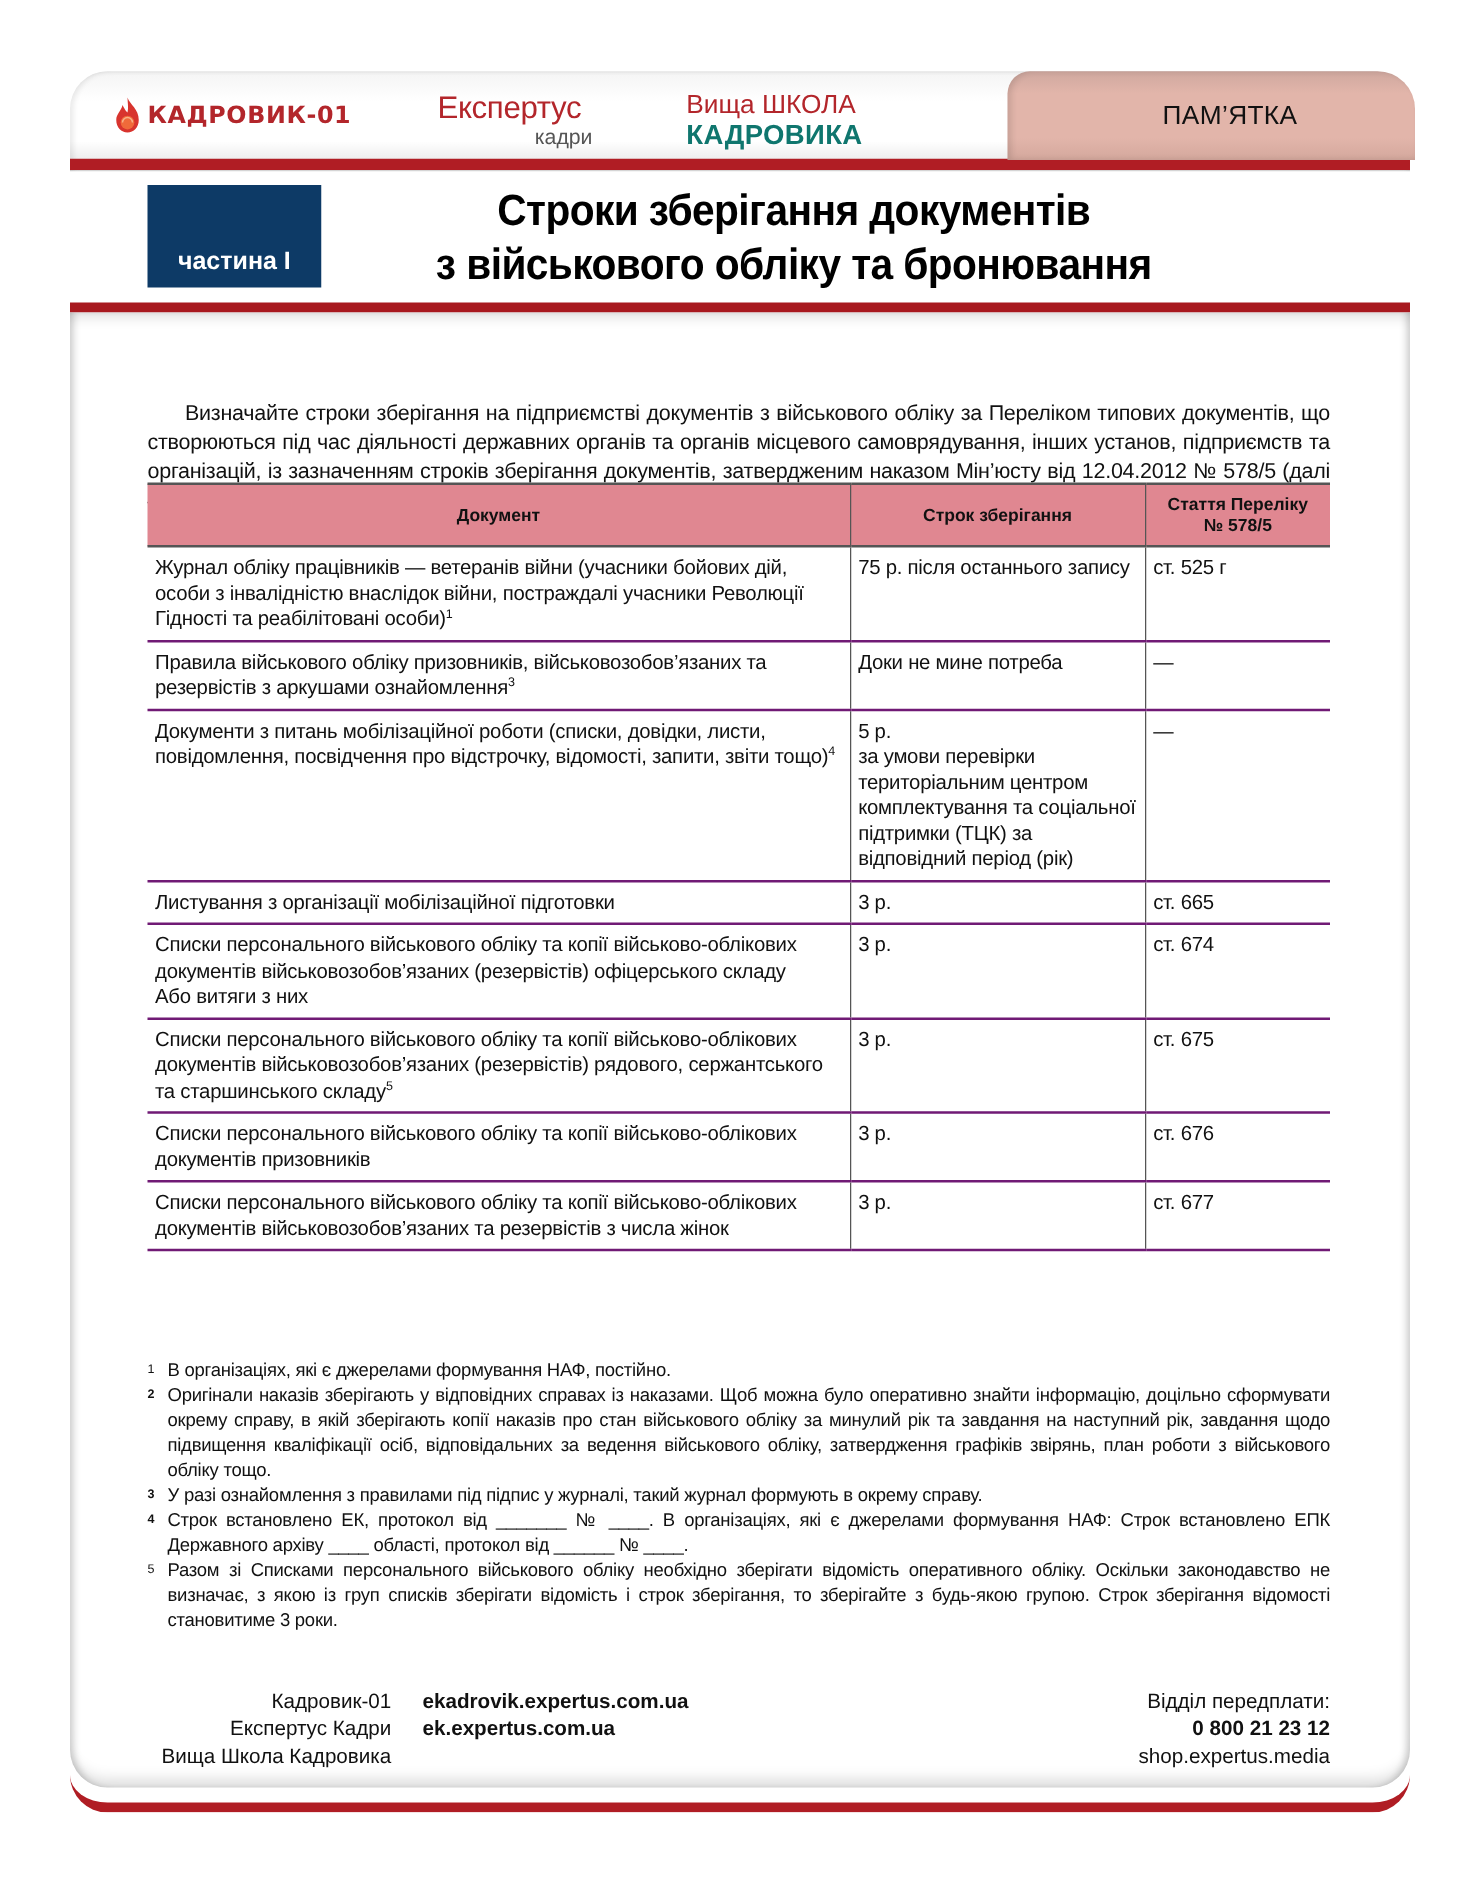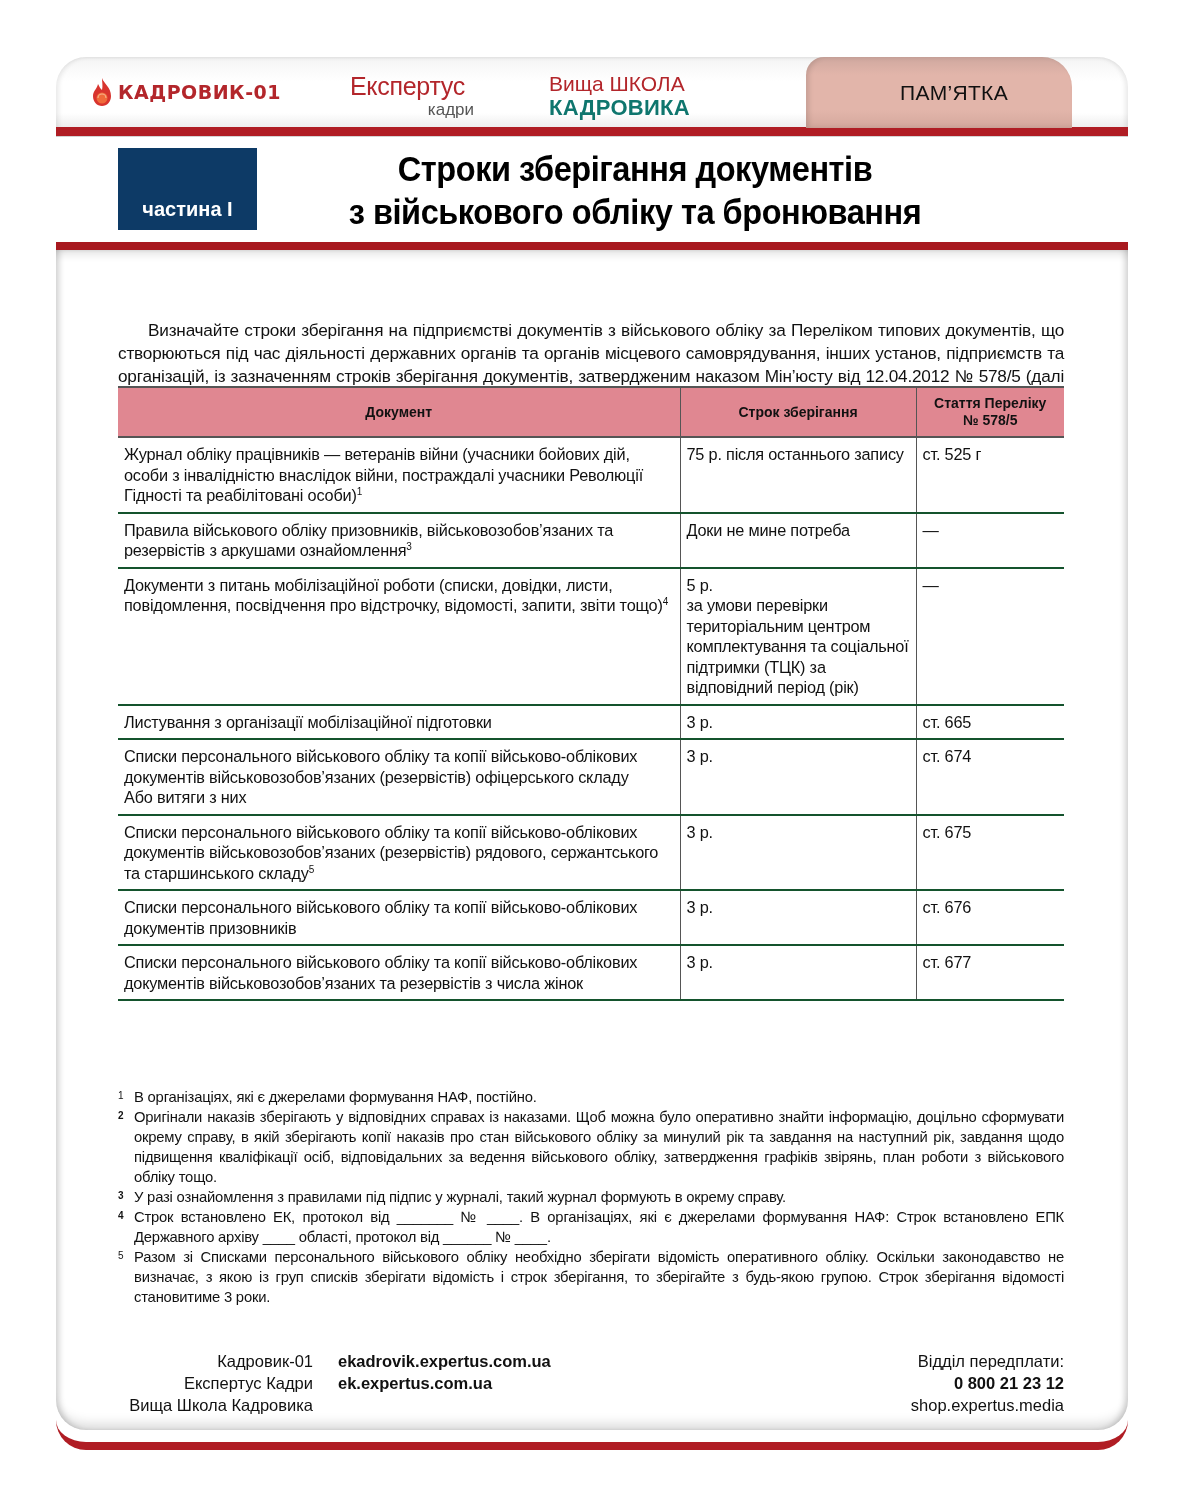--- a/index.html
+++ b/index.html
@@ -25,21 +25,21 @@
 
     .logo-expertus { position: absolute; left: 350px; top: 72px; width: 130px; text-align: right; }
     .logo-expertus .l1 { font-size: 25px; color: #b3262b; line-height: 28px; text-align: left; letter-spacing: -0.3px; }
     .logo-expertus .l2 { font-size: 17px; color: #555; line-height: 20px; padding-right: 6px; }
 
     .logo-school { position: absolute; left: 549px; top: 72px; }
     .logo-school .l1 { font-size: 21px; color: #b3262b; line-height: 24px; }
     .logo-school .l2 { font-size: 22px; font-weight: bold; color: #0f766e; line-height: 24px; letter-spacing: 0.3px; }
 
     .tab-pamyatka {
-      position: absolute; left: 806px; top: 57px; width: 266px; height: 71px;
+      position: absolute; left: 806px; top: 57px; width: 326px; height: 71px;
       border-radius: 18px 30px 0 0;
       background: linear-gradient(#cfa89f, #e2b5aa 25%, #e2b5aa 75%, #d4a89d);
       box-shadow: inset 3px 0 5px rgba(0,0,0,0.12);
       display: flex; align-items: center; justify-content: center; padding-left: 30px;
     }
     .tab-pamyatka span { font-size: 21px; color: #111; letter-spacing: 0.3px; }
 
     
     .part-badge {
       position: absolute; left: 118px; top: 148px; width: 139px; height: 82px;
@@ -76,21 +76,21 @@
     
     table.doc-table {
       position: absolute; left: 118px; top: 386px; width: 946px; border-collapse: collapse;
       font-size: 16.3px; line-height: 20.5px; color: #111;
     }
     .doc-table th {
       background: #e08791; font-weight: bold; font-size: 14px; line-height: 17px; text-align: center;
       height: 50px; border-top: 2px solid #555; border-bottom: 2px solid #555; padding: 4px 6px;
     }
     .doc-table th + th, .doc-table td + td { border-left: 1.5px solid #555; }
-    .doc-table td { vertical-align: top; padding: 6px 6px 6px 6px; border-bottom: 2px solid #14532d; letter-spacing: -0.2px; margin-left: 35px; }
+    .doc-table td { vertical-align: top; padding: 6px 6px 6px 6px; border-bottom: 2px solid #701a75; letter-spacing: -0.2px; margin-left: 35px; }
     .doc-table col.c1 { width: 562px; }
     .doc-table col.c2 { width: 236px; }
     .doc-table col.c3 { width: 148px; }
     .doc-table sup { font-size: 10px; line-height: 0; vertical-align: 6px; }
     .pre { white-space: pre-line; }
 
     
     .footnotes { position: absolute; left: 118px; top: 1087px; width: 946px; font-size: 14.8px; line-height: 20px; color: #111; }
     .fn { position: relative; padding-left: 16px; text-align: justify; letter-spacing: -0.2px; }
     .fn .num { position: absolute; left: 0; top: -1px; font-size: 10px; font-weight: bold; }

